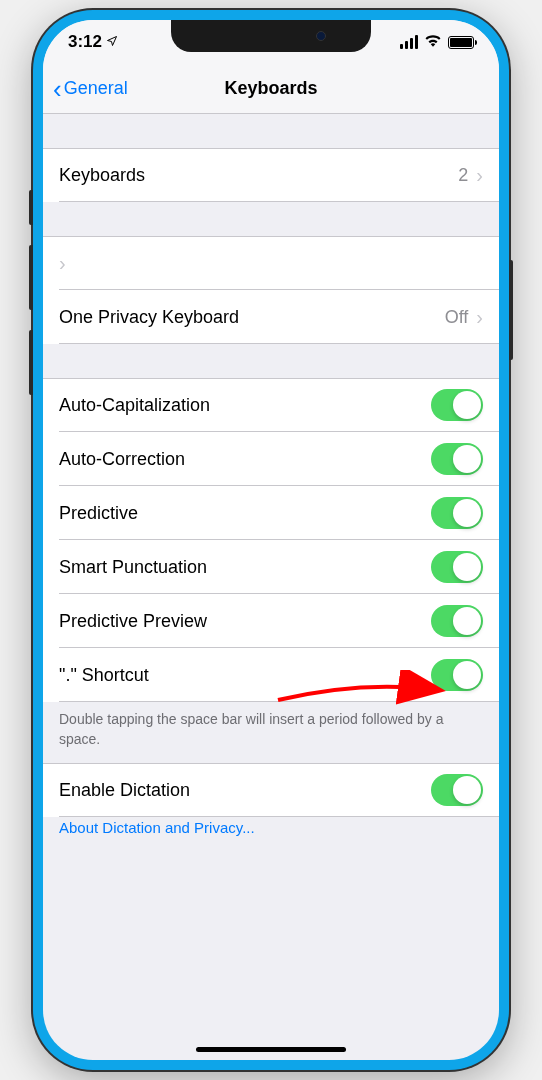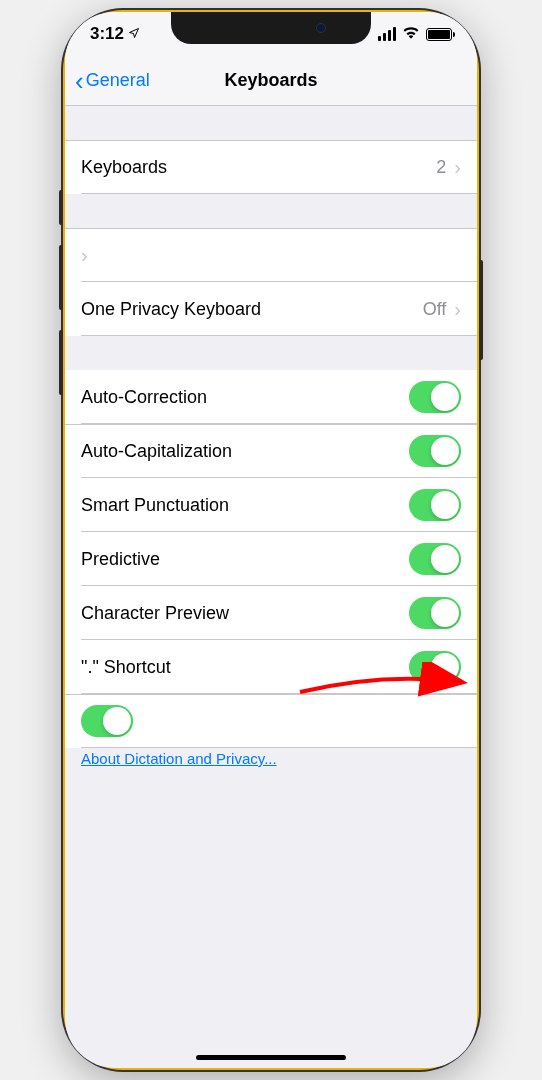--- a/index.html
+++ b/index.html
@@ -6,25 +6,25 @@
     body {
       font-family: -apple-system, "Helvetica Neue", Helvetica, Arial, sans-serif;
       background: #f0f0f0;
       width: 542px;
       height: 1080px;
       display: flex;
       align-items: center;
       justify-content: center;
     }
     .phone-frame {
-      width: 416px;
+      width: 476px;
       height: 1060px;
-      background: #eab308;
+      background: #0ea5e9;
       border-radius: 60px;
-      padding: 2px;
+      padding: 10px;
       position: relative;
       box-shadow: 0 0 0 2px #333, 0 10px 40px rgba(0,0,0,0.3);
     }
     .phone-buttons-left {
       position: absolute;
       left: -4px;
       top: 180px;
     }
     .btn-side {
       width: 4px;
@@ -232,21 +232,20 @@
     .footer-text {
       padding: 8px 16px 14px;
       font-size: 14px;
       color: #6d6d72;
       line-height: 1.4;
     }
     .link-text {
       padding: 2px 16px;
       font-size: 15px;
       color: #007aff;
-      text-decoration: underline;
     }
     .home-indicator {
       position: absolute;
       bottom: 8px;
       left: 50%;
       transform: translateX(-50%);
       width: 150px;
       height: 5px;
       background: #000;
       border-radius: 3px;
@@ -334,59 +333,61 @@
       <div class="cell">
         <span class="cell-label">One Privacy Keyboard</span>
         <span class="cell-right">
           <span>Off</span>
           <span class="chevron">›</span>
         </span>
       </div>
 
       <div class="section-gap"></div>
 
-      <div class="cell">
-        <span class="cell-label">Auto-Correction</span>
-        <div class="toggle">
-            <div class="toggle-knob"></div>
-          </div>
-      </div>
       <div class="cell group-top">
         <span class="cell-label">Auto-Capitalization</span>
         <div class="toggle">
             <div class="toggle-knob"></div>
           </div>
       </div>
       <div class="cell">
+        <span class="cell-label">Auto-Correction</span>
+        <div class="toggle">
+            <div class="toggle-knob"></div>
+          </div>
+      </div>
+      <div class="cell">
+        <span class="cell-label">Predictive</span>
+        <div class="toggle">
+            <div class="toggle-knob"></div>
+          </div>
+      </div>
+      <div class="cell">
         <span class="cell-label">Smart Punctuation</span>
         <div class="toggle">
             <div class="toggle-knob"></div>
           </div>
       </div>
       <div class="cell">
-        <span class="cell-label">Predictive</span>
-        <div class="toggle">
-            <div class="toggle-knob"></div>
-          </div>
-      </div>
-      <div class="cell">
-        <span class="cell-label">Character Preview</span>
+        <span class="cell-label">Predictive Preview</span>
         <div class="toggle">
             <div class="toggle-knob"></div>
           </div>
       </div>
       <div class="cell">
         <span class="cell-label">"." Shortcut</span>
         <div class="toggle">
             <div class="toggle-knob"></div>
           </div>
       </div>
 
+      <div class="footer-text">Double tapping the space bar will insert a period followed by a space.</div>
 
       <div class="cell group-top">
+        <span class="cell-label">Enable Dictation</span>
         <div class="toggle">
             <div class="toggle-knob"></div>
           </div>
       </div>
 
       <div class="link-text">About Dictation and Privacy...</div>
     </div>
 
     <div class="home-indicator"></div>
 

